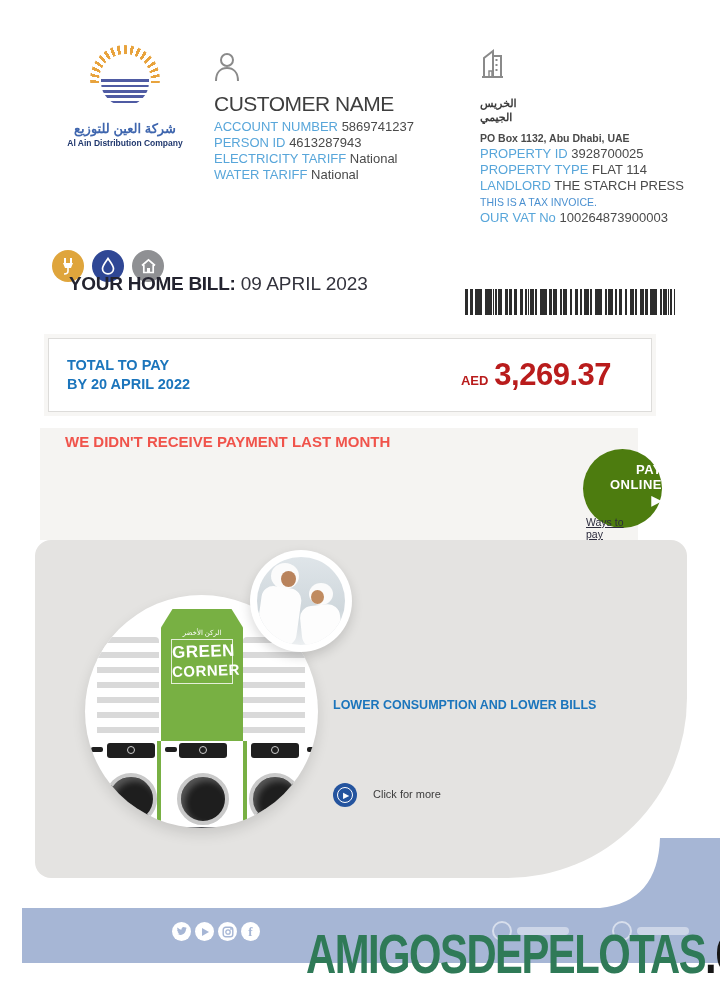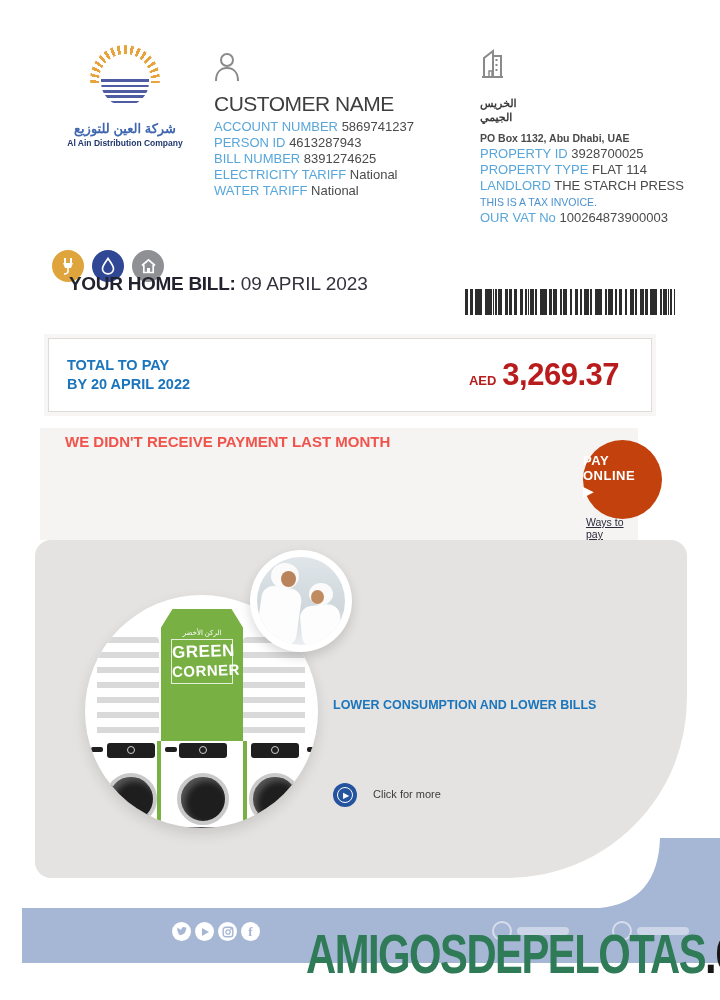--- a/index.html
+++ b/index.html
@@ -45,32 +45,32 @@
   .bill-title .bt-label { font-weight:bold; letter-spacing:-0.3px; }
   .bill-title .bt-date { font-weight:normal; color:#33333d; }
   .barcode { position:absolute; left:465px; top:289px; width:210px; height:26px; background-color:#fff;
     background-image:
       repeating-linear-gradient(90deg, #2c2c2c 0 2px, transparent 2px 5px),
       repeating-linear-gradient(90deg, #2c2c2c 0 3px, transparent 3px 11px),
       repeating-linear-gradient(90deg, #2c2c2c 0 1px, transparent 1px 7px); }
 
   
   .total-box { position:absolute; left:48px; top:338px; width:604px; height:74px; background:#fff;
-    border:1px solid #dddcda; box-shadow:0 0 0 4px #f7f6f4; display:flex; align-items:center; justify-content:space-between; padding:0 32px 0 18px; }
+    border:1px solid #dddcda; box-shadow:0 0 0 4px #f7f6f4; display:flex; align-items:center; justify-content:space-between; padding:0 40px 0 18px; }
   .total-labels { color:#1b75bc; font-weight:bold; font-size:14.5px; line-height:19px; }
   .total-amount { color:#b91c1c; white-space:nowrap; }
   .total-amount .cur { font-size:13px; font-weight:bold; margin-right:6px; }
   .total-amount .amt { font-size:31px; font-weight:bold; letter-spacing:-0.5px; }
 
   
   .warning-section { position:absolute; left:40px; top:428px; width:598px; height:112px; background:#f5f4f2; }
   .warn-head { position:absolute; left:25px; top:5px; color:#f0534b; font-weight:bold; font-size:15px; }
   .warn-body { position:absolute; left:25px; top:26px; width:310px; color:#6d6d6d; font-size:10.5px; line-height:16.5px; }
-  .pay-btn { position:absolute; left:543px; top:12px; width:79px; height:79px; border-radius:50%;
-    background:#c2410c; color:#fff; text-align:left; cursor:pointer; }
+  .pay-btn { position:absolute; left:543px; top:21px; width:79px; height:79px; border-radius:50%;
+    background:#4d7c0f; color:#fff; text-align:right; cursor:pointer; }
   .pay-btn .l1 { margin-top:13px; font-weight:bold; font-size:13px; letter-spacing:0.5px; }
   .pay-btn .l2 { font-weight:bold; font-size:13px; letter-spacing:0.5px; }
   .pay-btn .tri { margin-top:1px; font-size:14px; line-height:14px; }
   .ways-link { position:absolute; left:546px; top:88px; font-size:10.5px; color:#2b2b3d; text-decoration:underline; cursor:pointer; }
 
   
   .promo-panel { position:absolute; left:35px; top:540px; width:652px; height:338px;
     background:#e4e3e1; border-radius:16px 16px 180px 16px; }
   .big-circle { position:absolute; left:50px; top:55px; width:233px; height:233px; border-radius:50%;
     background:#fff; overflow:hidden; box-shadow:0 6px 14px rgba(0,0,0,0.12); }
@@ -142,21 +142,20 @@
 
   <div class="customer-col">
     <svg class="col-head-icon" width="26" height="30" viewBox="0 0 26 30">
       <circle cx="13" cy="8" r="6" fill="none" stroke="#8a8a8a" stroke-width="2"></circle>
       <path d="M2,29 C2,20 7,16 13,16 C19,16 24,20 24,29" fill="none" stroke="#8a8a8a" stroke-width="2"></path>
     </svg>
     <div class="customer-title">CUSTOMER NAME</div>
     <div class="customer-fields">
       <div class="field-row"><span class="flabel">ACCOUNT NUMBER</span> <span class="fvalue">5869741237</span></div>
       <div class="field-row"><span class="flabel">PERSON ID</span> <span class="fvalue">4613287943</span></div>
-      <div class="field-row"><span class="flabel">BILL NUMBER</span> <span class="fvalue">8391274625</span></div>
       <div class="field-row"><span class="flabel">ELECTRICITY TARIFF</span> <span class="fvalue">National</span></div>
       <div class="field-row"><span class="flabel">WATER TARIFF</span> <span class="fvalue">National</span></div>
     </div>
   </div>
 
   <div class="property-col">
     <svg class="col-head-icon" width="24" height="30" viewBox="0 0 24 30">
       <path d="M4,29 V10 L13,3 V29" fill="none" stroke="#8a8a8a" stroke-width="2"></path>
       <path d="M13,8 H21 V29" fill="none" stroke="#8a8a8a" stroke-width="2"></path>
       <path d="M2,29 H23" stroke="#8a8a8a" stroke-width="2"></path>

